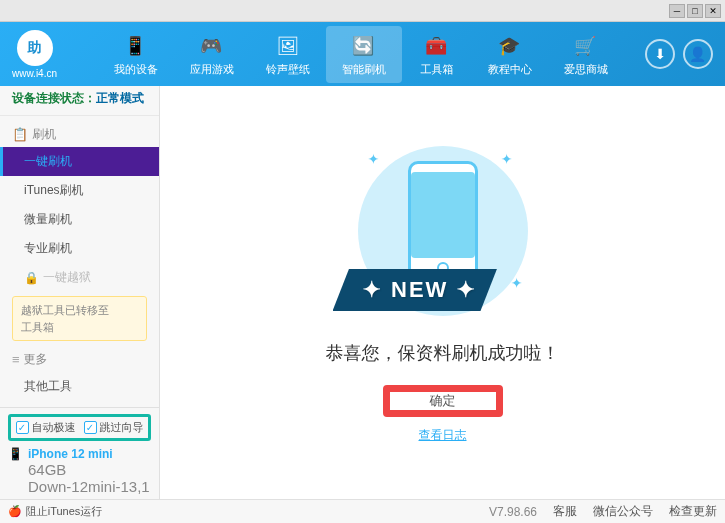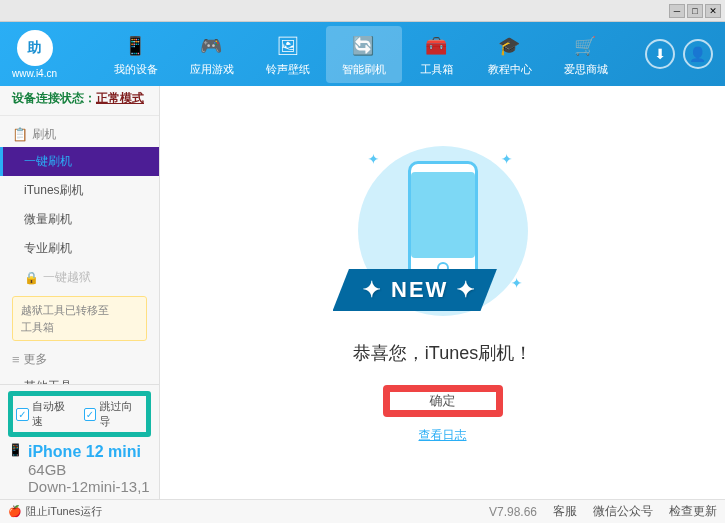--- a/index.html
+++ b/index.html
@@ -224,21 +224,21 @@
       width: 12px;
       height: 12px;
       border-radius: 50%;
       border: 2px solid #5bc8f5;
       margin-bottom: 4px;
     }
     .new-banner {
       position: absolute;
       bottom: 10px;
       left: -20px;
-      background: #0369a1;
+      background: #0c4a6e;
       color: white;
       font-weight: bold;
       font-size: 22px;
       padding: 8px 20px 8px 30px;
       clip-path: polygon(10% 0%, 100% 0%, 90% 100%, 0% 100%);
       letter-spacing: 2px;
       text-shadow: 1px 1px 2px rgba(0,0,0,0.2);
     }
     .sparkle {
       position: absolute;
@@ -276,21 +276,21 @@
     
     .bottom-bar {
       height: 24px;
       background: #f7f7f7;
       border-top: 1px solid #e0e0e0;
       display: flex;
       align-items: center;
       padding: 0 8px;
     }
     .device-name {
-      font-size: 16px;
+      font-size: 12px;
       color: #2aaef5;
       font-weight: bold;
     }
     .device-detail {
       font-size: 15px;
       color: #888;
     }
     .bottom-right-link {
       cursor: pointer;
       color: #555;
@@ -402,21 +402,21 @@
       <div class="header-right-btn">⬇</div>
       <div class="header-right-btn">👤</div>
     </div>
   </div>
 
   <div class="content-row">
 
     <div class="sidebar-wrapper">
 
       <div class="status-bar-top">
-        <span>设备连接状态：</span><span style="color:#7f1d1d;font-weight:bold;text-decoration:underline;">正常模式</span>
+        <span>设备连接状态：</span><span style="color:#0369a1;font-weight:bold;">正常模式</span>
       </div>
 
       <div class="sidebar-scroll">
 
         <div class="sidebar-section-label">
           <span class="section-icon">📋</span>
           <span>刷机</span>
         </div>
         <div class="sidebar-item active">
           <span>一键刷机</span>
@@ -446,21 +446,21 @@
         <div class="sidebar-item">
           <span>其他工具</span>
         </div>
         <div class="sidebar-item">
           <span>下载固件</span>
         </div>
 
       </div>
 
       <div class="sidebar-bottom" style="padding: 6px 8px 4px;">
-        <div style="display:flex;align-items:center;gap:8px;margin-bottom:6px;border:5px solid #14b8a6;padding:3px 3px;border-radius:3px;">
+        <div style="display:flex;align-items:center;gap:8px;margin-bottom:6px;border:3px solid #14b8a6;padding:3px 3px;border-radius:3px;justify-content:center;">
           <div class="cb-wrapper">
             <div class="cb-box checked"></div>
             <span>自动极速</span>
           </div>
           <div class="cb-wrapper">
             <div class="cb-box checked"></div>
             <span>跳过向导</span>
           </div>
         </div>
         <div style="display:flex;align-items:flex-start;gap:5px;">
@@ -484,21 +484,21 @@
         <div class="sparkle sparkle-3">✦</div>
 
         <div class="phone-device">
           <div class="phone-screen"></div>
           <div class="phone-home-btn"></div>
         </div>
 
         <div class="new-banner">✦ NEW ✦</div>
       </div>
 
-      <div class="success-text">恭喜您，iTunes刷机！</div>
+      <div class="success-text">恭喜您，保资料刷机成功啦！</div>
 
       <button class="confirm-btn">确定</button>
 
       <div class="log-link">查看日志</div>
     </div>
   </div>
 
   <div class="bottom-bar">
     <div style="display:flex;align-items:center;gap:4px;font-size:11px;color:#555;cursor:pointer;">
       <span>🍎</span>

